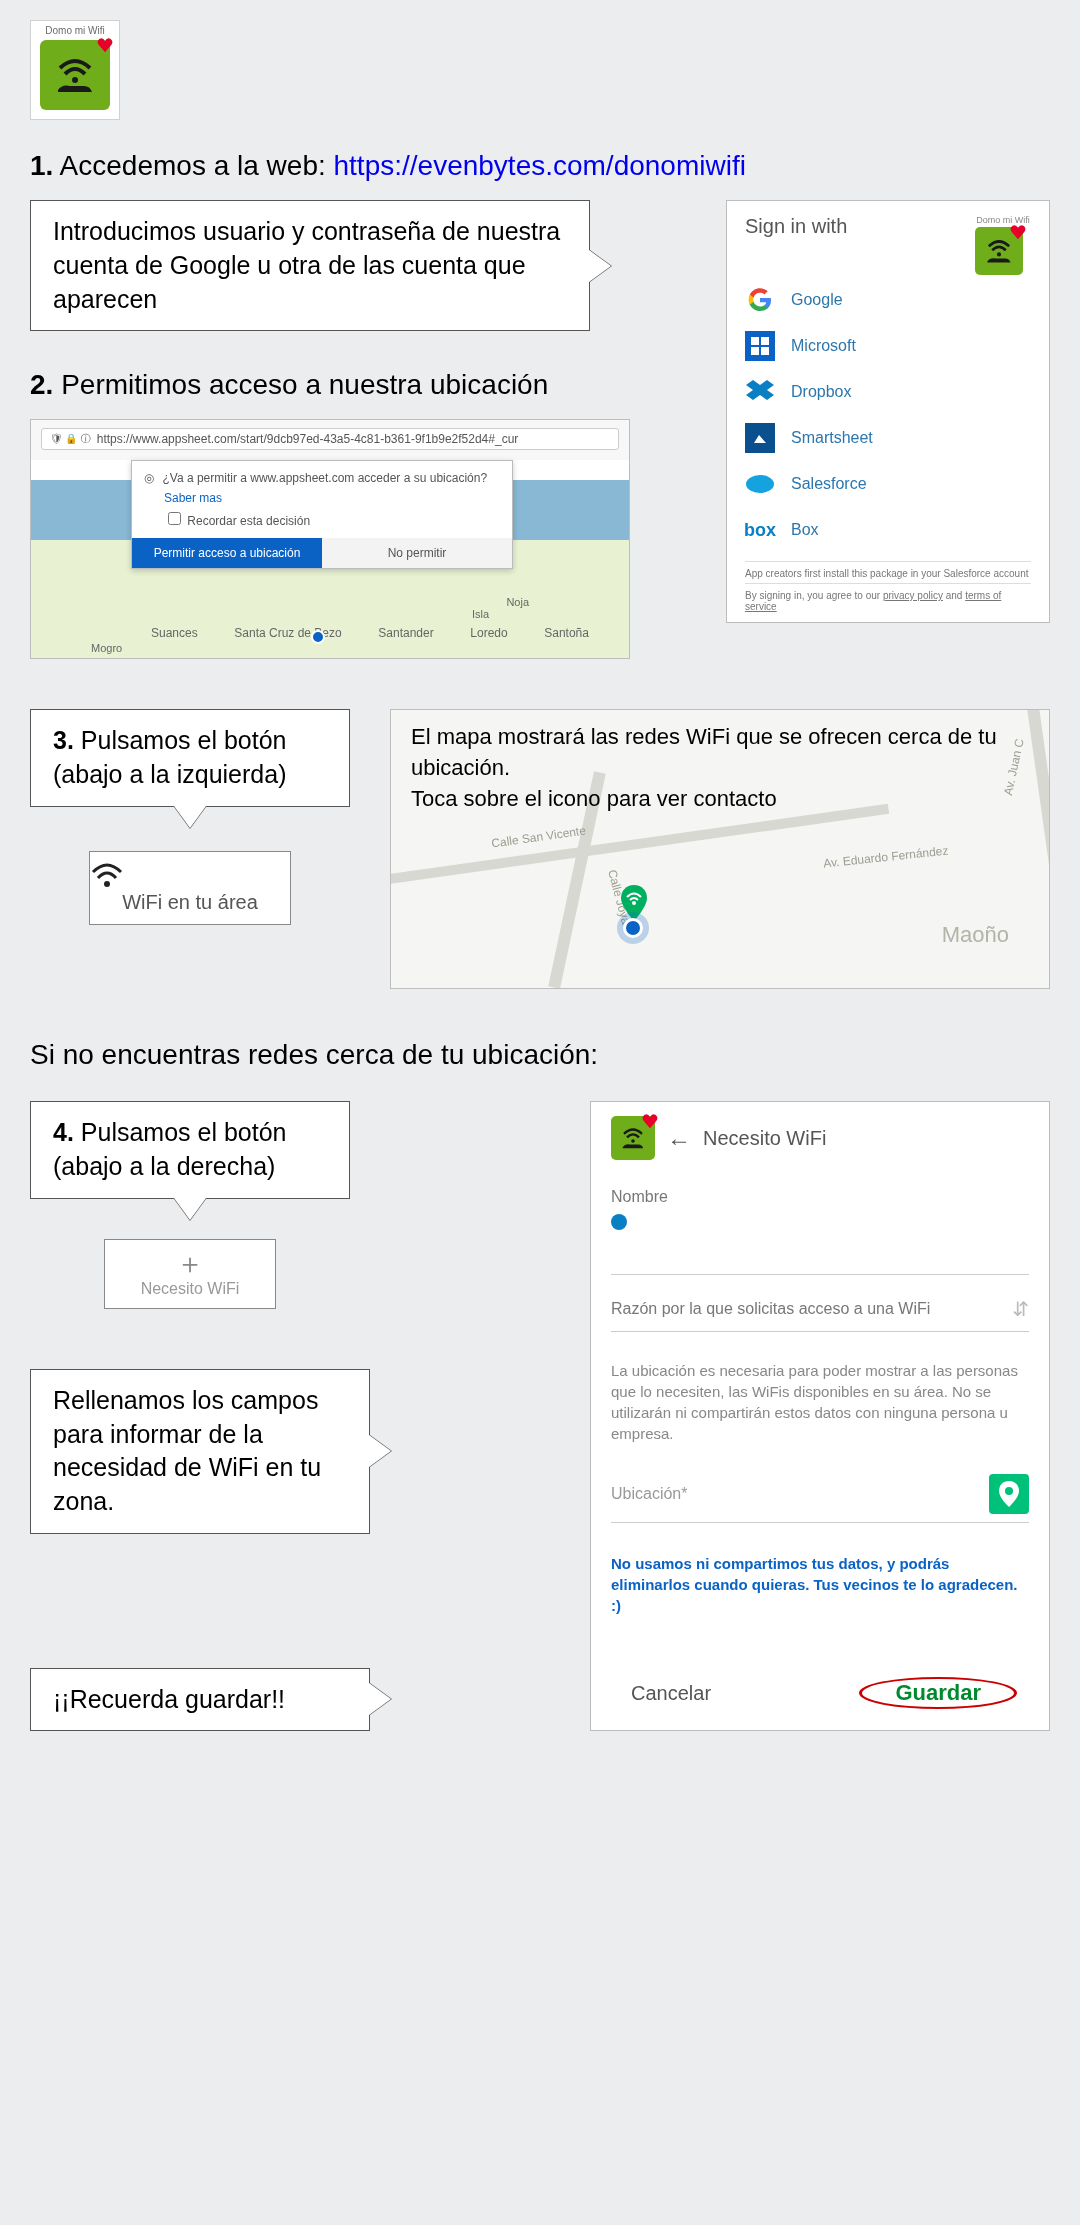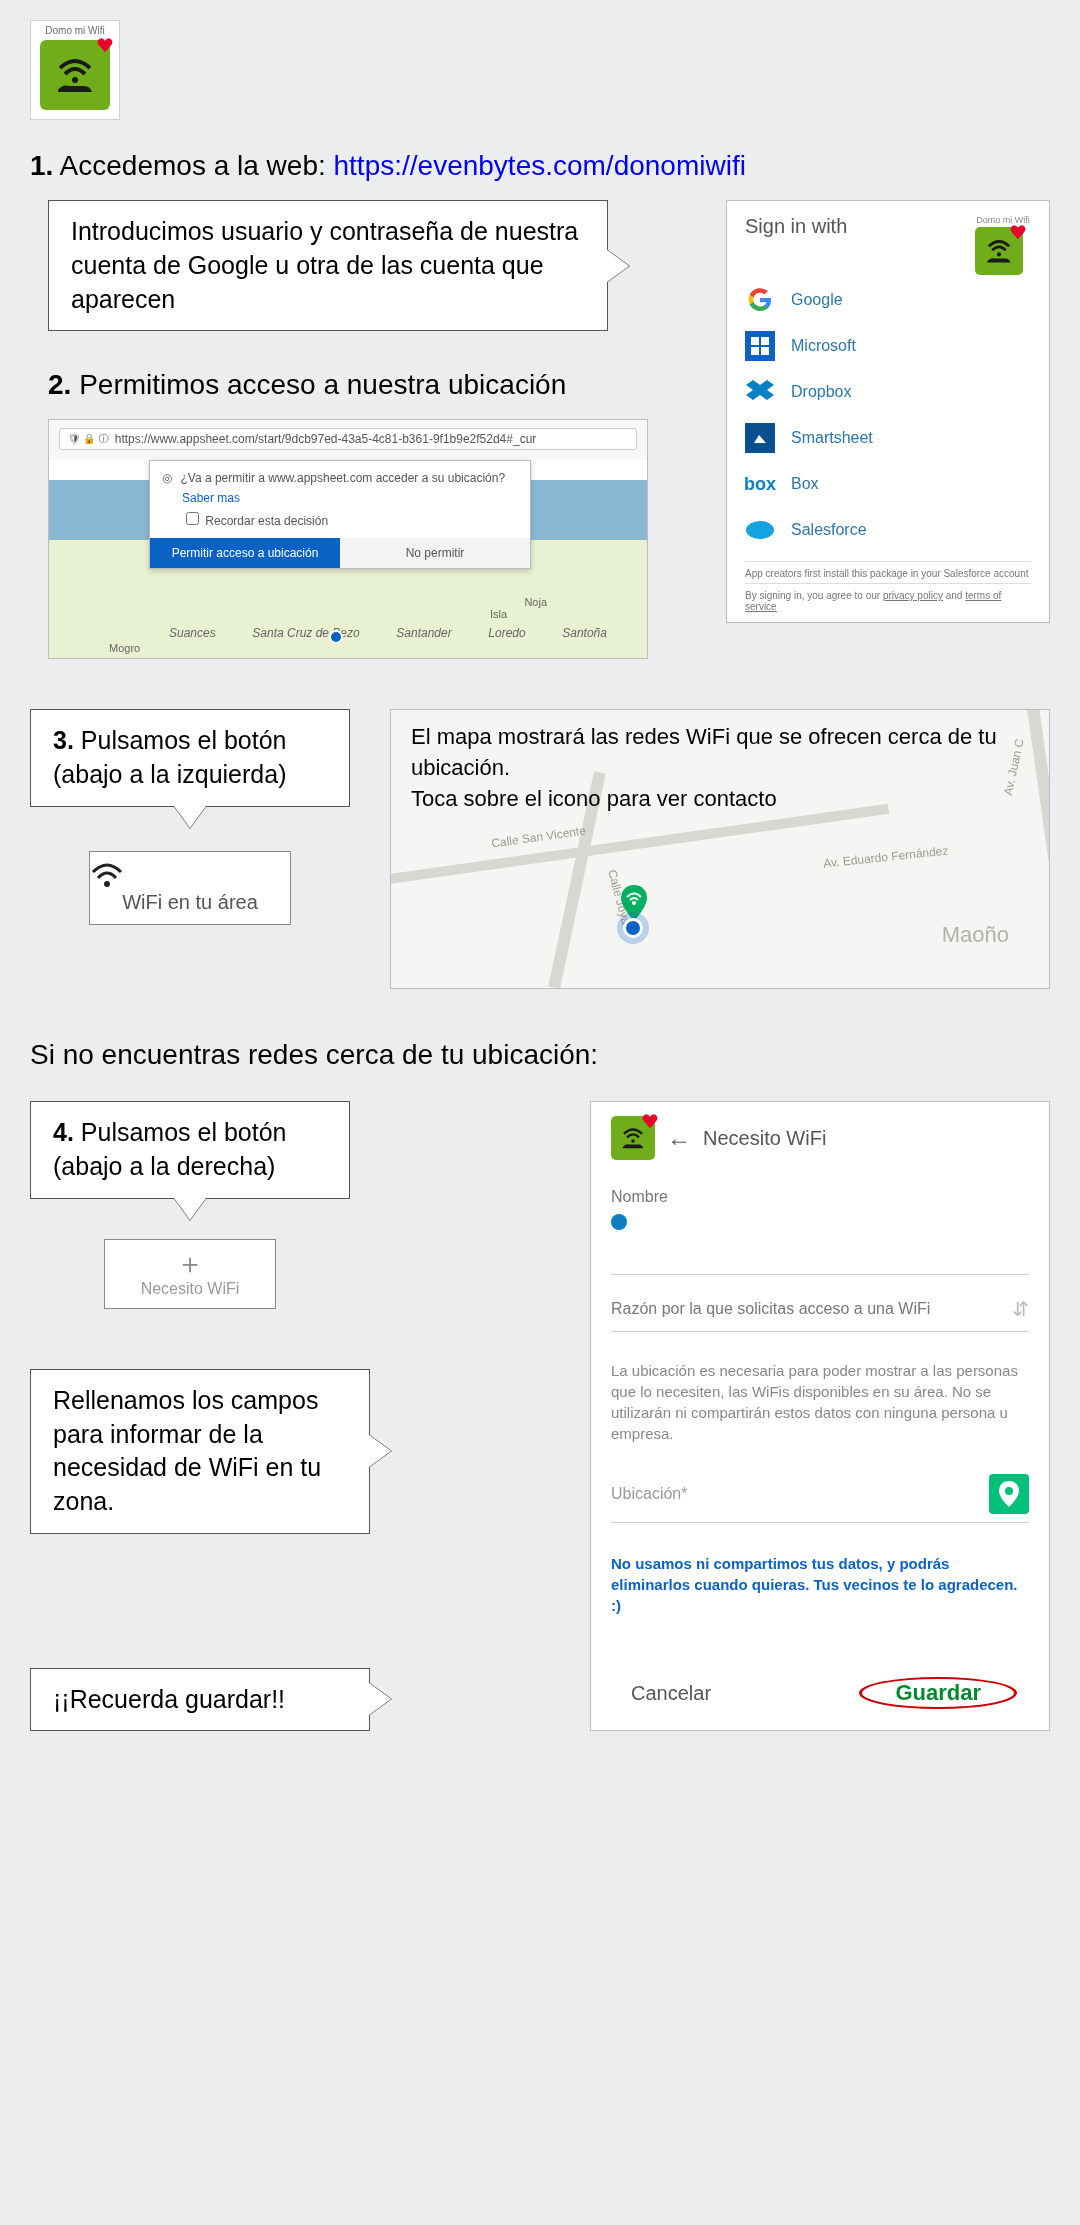--- a/index.html
+++ b/index.html
@@ -195,21 +195,21 @@
     color:#555;
   }
   .perm-body{padding:10px 12px;}
   .perm-btns{display:flex;}
   .perm-btn{flex:1;text-align:center;padding:8px 0;font-size:12px;}
   .perm-allow{background:#0a63c4;color:#fff;}
   .perm-deny{background:#f3f3f3;}
   .map-labels{
     position:absolute;bottom:18px;left:120px;right:40px;
     font-size:12px;color:#666;
-    display:flex;justify-content:space-between;font-style:italic;
+    display:flex;justify-content:space-between;
   }
 
   
   .wifi-btn {
     background:#fff;
     border:1px solid #888;
     width: 200px;
     padding:10px 0;
     text-align:center;
     margin: 0 auto;
@@ -297,21 +297,21 @@
           </svg>
       </div>
     </div>
   </div>
 
   <div class="step-line">
     <b>1.</b> <span>Accedemos a la web: </span><a class="link">https://evenbytes.com/donomiwifi</a>
   </div>
 
   <div class="row">
-    <div style="flex:1;margin-left:18px;">
+    <div style="flex:1;">
       <div class="callout rel pointer-right" style="width:560px;">Introducimos usuario y contraseña de nuestra cuenta de Google u otra de las cuenta que aparecen</div>
 
       <div class="step-line" style="margin-top:38px;">
         <b>2.</b> <span>Permitimos acceso a nuestra ubicación</span>
       </div>
 
       <div class="loc-shot">
         <div class="url-bar">
           <span style="font-size:10px;">🛡 🔒 ⓘ</span>
           <span>https://www.appsheet.com/start/9dcb97ed-43a5-4c81-b361-9f1b9e2f52d4#_cur</span>
@@ -394,30 +394,30 @@
       </div>
       <div class="provider">
         <div class="picon" style="background:#0a4f8e;">
           <svg width="18" height="18" viewBox="0 0 18 18">
               <path fill="#fff" d="M3 14 L8 6 L15 14 Z"></path>
             </svg>
         </div>
         <span>Smartsheet</span>
       </div>
       <div class="provider">
-        <div class="picon" style="color:#0a7fc4;font-size:18px;background:transparent;">box</div>
-        <span>Box</span>
-      </div>
-      <div class="provider">
         <div class="picon">
           <svg width="30" height="22" viewBox="0 0 30 22">
               <ellipse cx="15" cy="11" rx="14" ry="9" fill="#14a3df"></ellipse>
             </svg>
         </div>
         <span>Salesforce</span>
+      </div>
+      <div class="provider">
+        <div class="picon" style="color:#0a7fc4;font-size:18px;background:transparent;">box</div>
+        <span>Box</span>
       </div>
       <div class="signin-fine">App creators first install this package in your Salesforce account</div>
       <div class="signin-fine">
         <span>By signing in, you agree to our </span><u>privacy policy</u><span> and </span><u>terms of service</u>
       </div>
     </div>
   </div>
 
   <div class="row" style="margin-top:50px;gap:40px;">
     <div style="width:320px;">

